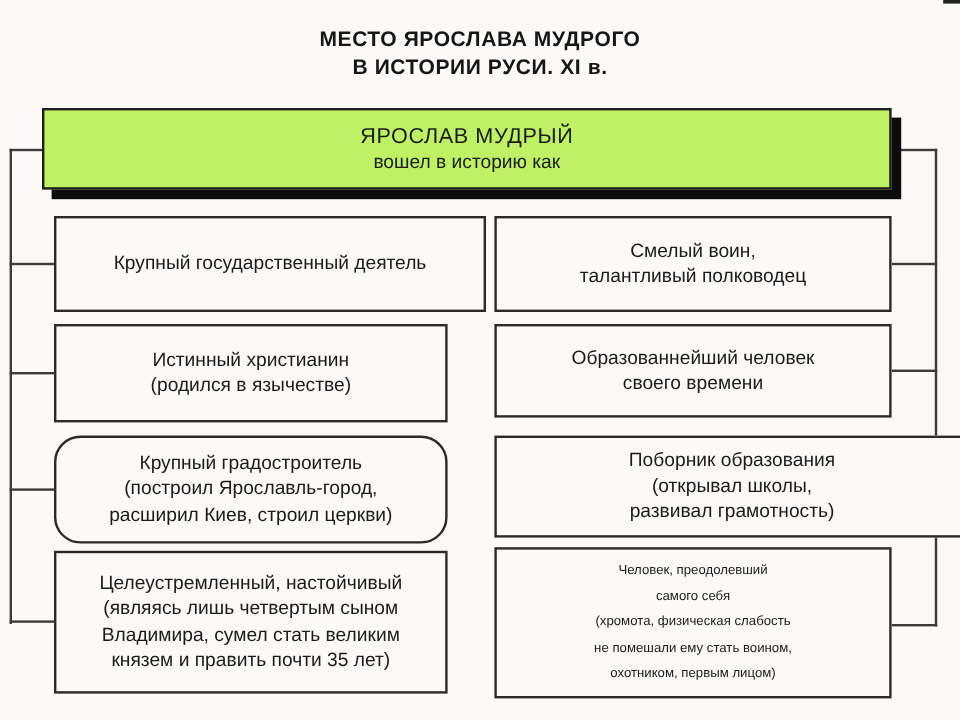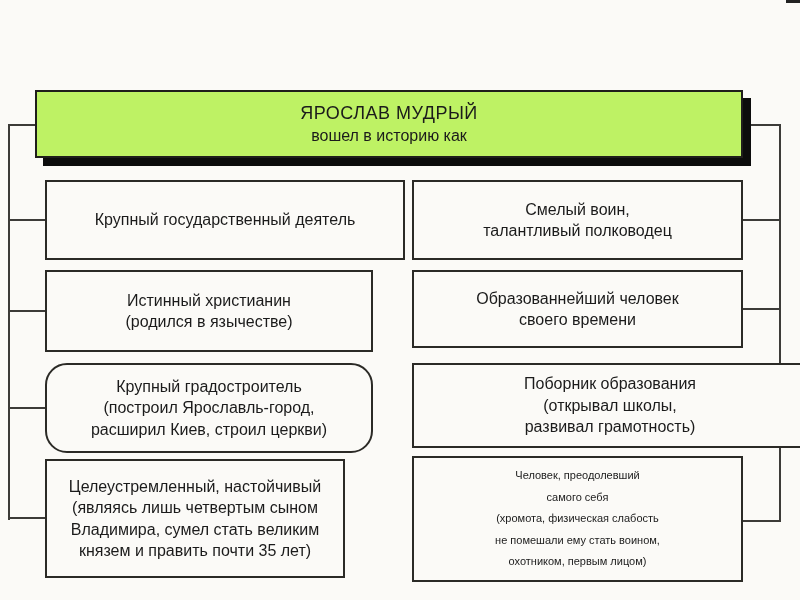--- a/index.html
+++ b/index.html
@@ -49,21 +49,21 @@
     white-space: pre-line;
     font-size: 16px;
     line-height: 21.5px;
     padding: 2px 8px;
     box-sizing: border-box;
   }
   
   .box-l0 { left: 45px;  top: 180px; width: 360px; height: 80px; }
   .box-l1 { left: 45px;  top: 270px; width: 328px; height: 82px; }
   .box-l2 { left: 45px;  top: 363px; width: 328px; height: 90px; border-radius: 22px; }
-  .box-l3 { left: 45px;  top: 459px; width: 300px; height: 119px; }
+  .box-l3 { left: 45px;  top: 459px; width: 328px; height: 119px; }
   
   .box-r0 { left: 412px; top: 180px; width: 331px; height: 80px; }
   .box-r1 { left: 412px; top: 270px; width: 331px; height: 78px; }
   .box-r2 { left: 412px; top: 363px; width: 396px; height: 85px; }
   .box-r3 { left: 412px; top: 456px; width: 331px; height: 126px; font-size: 11px; }
   .line {
     position: absolute;
     background: #3c3b38;
   }
   .h-line { height: 2px; }
@@ -85,20 +85,24 @@
     right: 0; top: 0;
     width: 14px; height: 3px;
     background: #222;
   }
 </style>
 </head>
 <body>
 
 <div class="slide">
 
+  <div class="title">
+    <div>МЕСТО ЯРОСЛАВА МУДРОГО</div>
+    <div>В ИСТОРИИ РУСИ. XI в.</div>
+  </div>
 
   <div class="line v-line lv"></div>
   <div class="line h-line lth"></div>
   <div class="line h-line ls0"></div>
   <div class="line h-line ls1"></div>
   <div class="line h-line ls2"></div>
   <div class="line h-line ls3"></div>
   <div class="line v-line rv"></div>
   <div class="line h-line rth"></div>
   <div class="line h-line rs0"></div>

